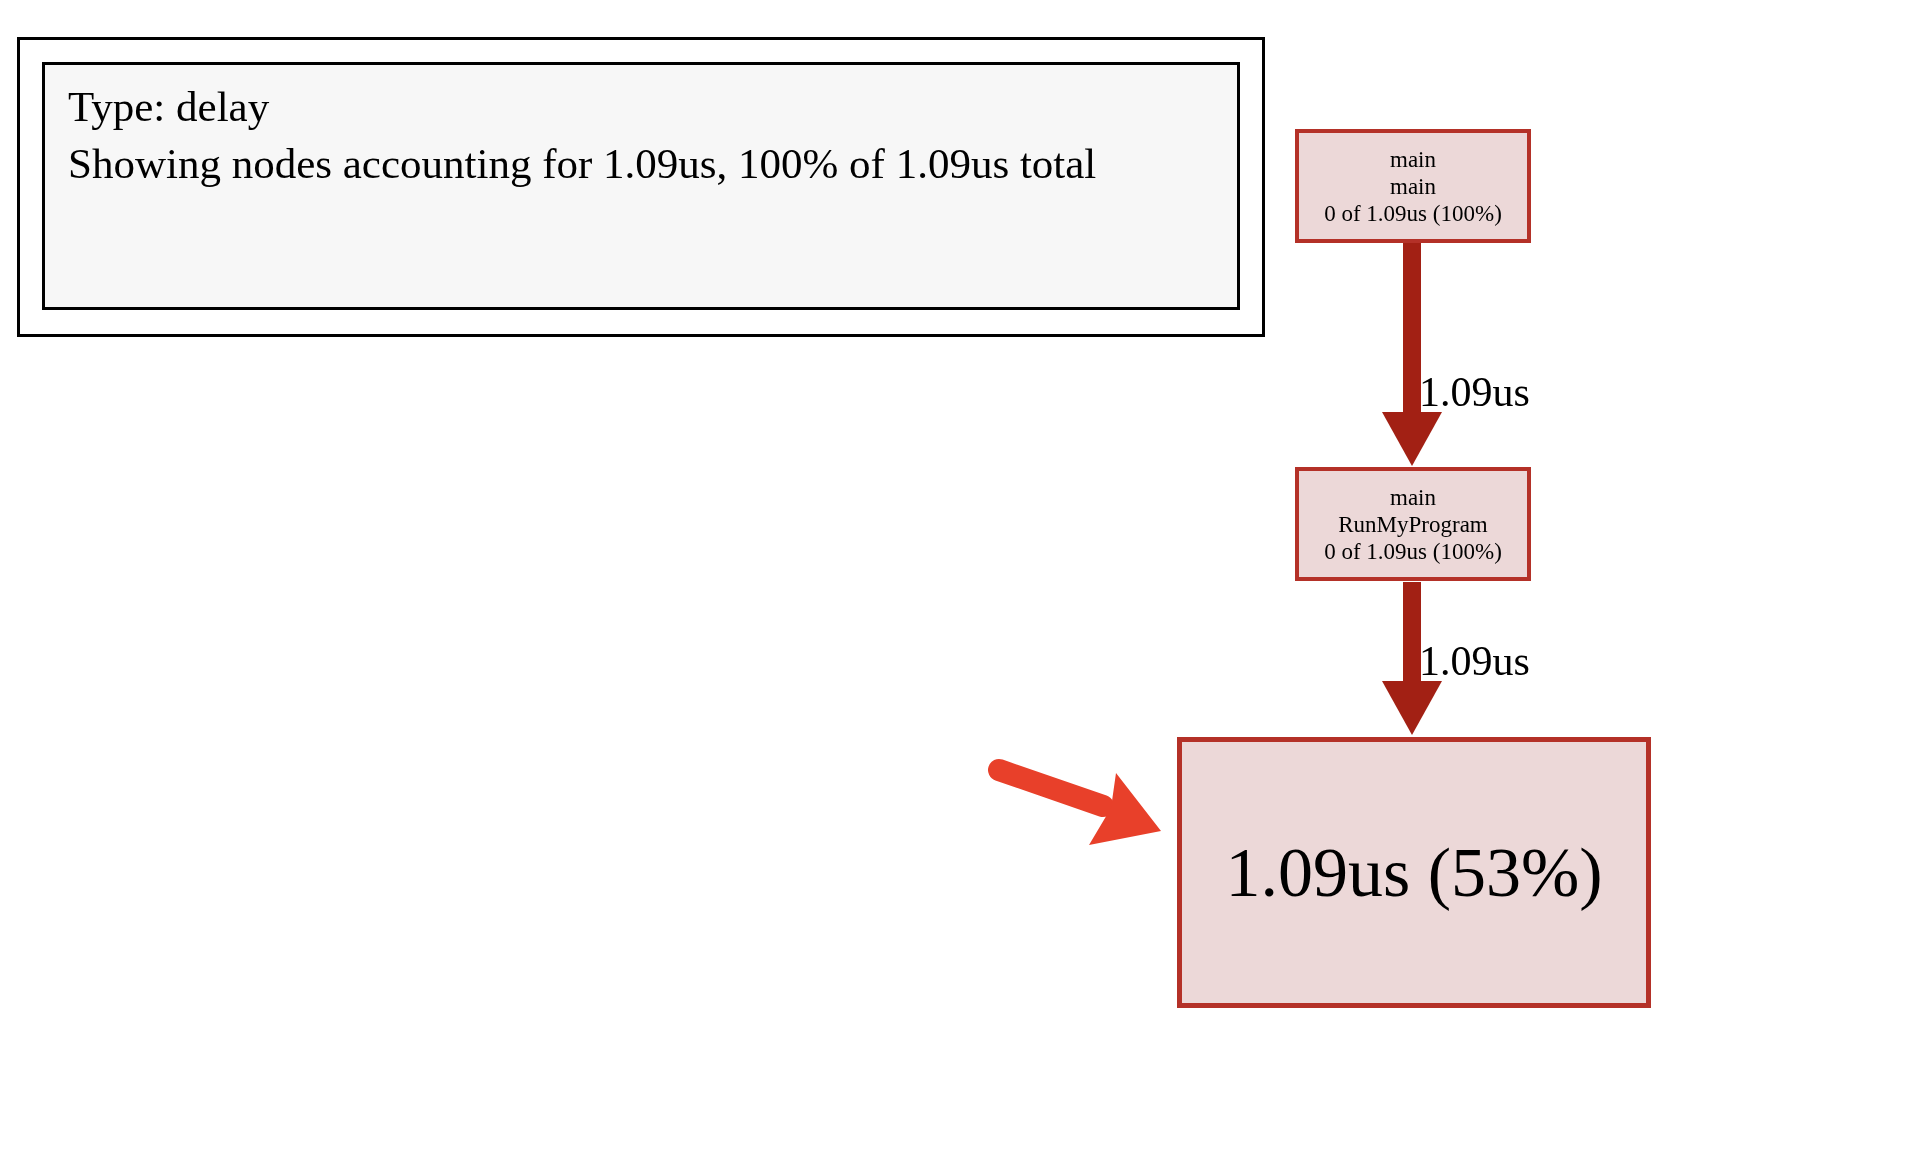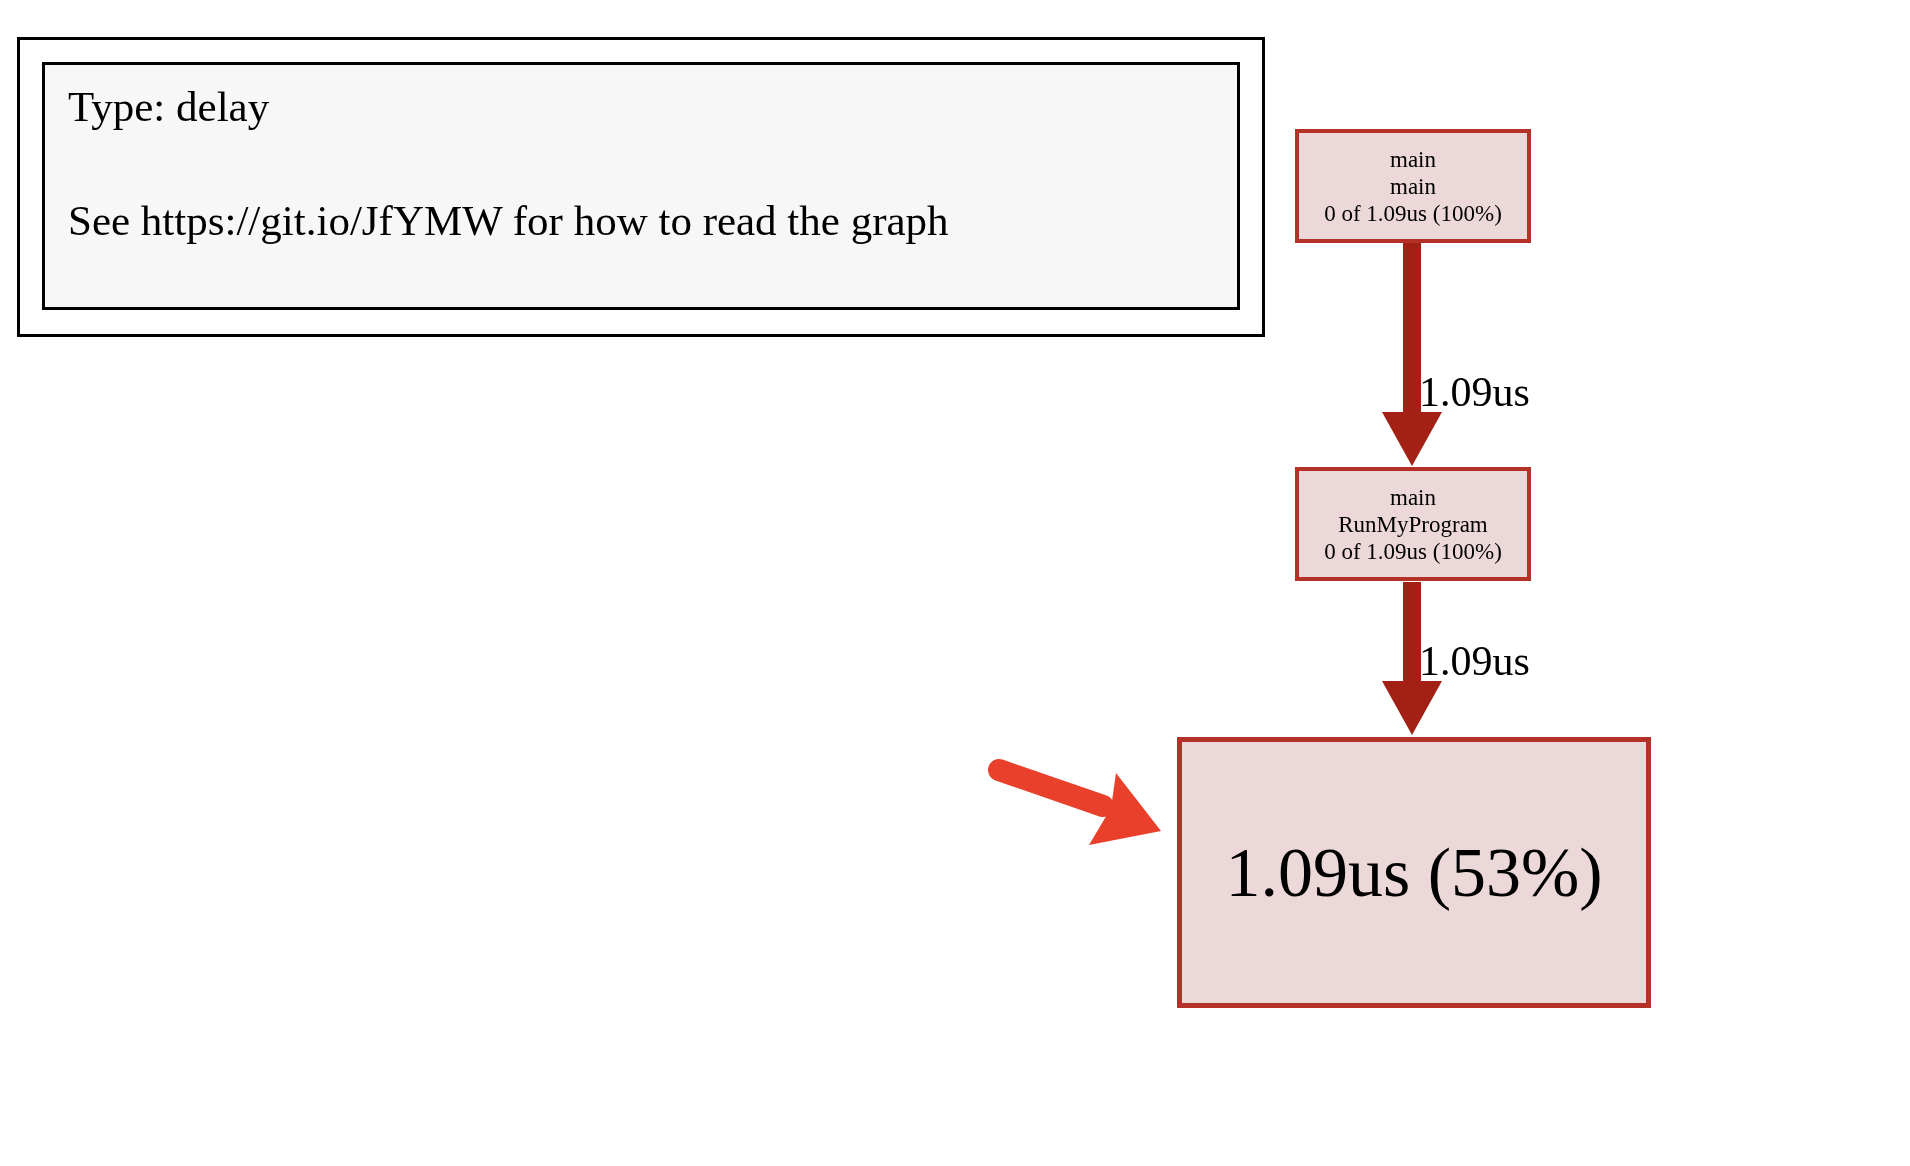--- a/index.html
+++ b/index.html
@@ -82,22 +82,22 @@
   .edge-label-2 { left: 1419px; top: 640px; }
 </style>
 </head>
 <body>
 
 <div class="canvas">
 
   <div class="legend-outer">
     <div class="legend-inner">
       <div class="legend-line">Type: delay</div>
+      <div class="legend-line">Showing nodes accounting for 1.09us, 100% of 1.09us total</div>
       <div class="legend-line"></div>
-      <div class="legend-line">See https://git.io/JfYMW for how to read the graph</div>
     </div>
   </div>
 
   <svg class="edge-svg" viewBox="0 0 1910 1166" xmlns="http://www.w3.org/2000/svg">
 
     <g>
       <rect x="1403" y="243" width="18" height="172" fill="#a22014"></rect>
       <polygon points="1382,412 1442,412 1412,466" fill="#a22014"></polygon>
     </g>
 

